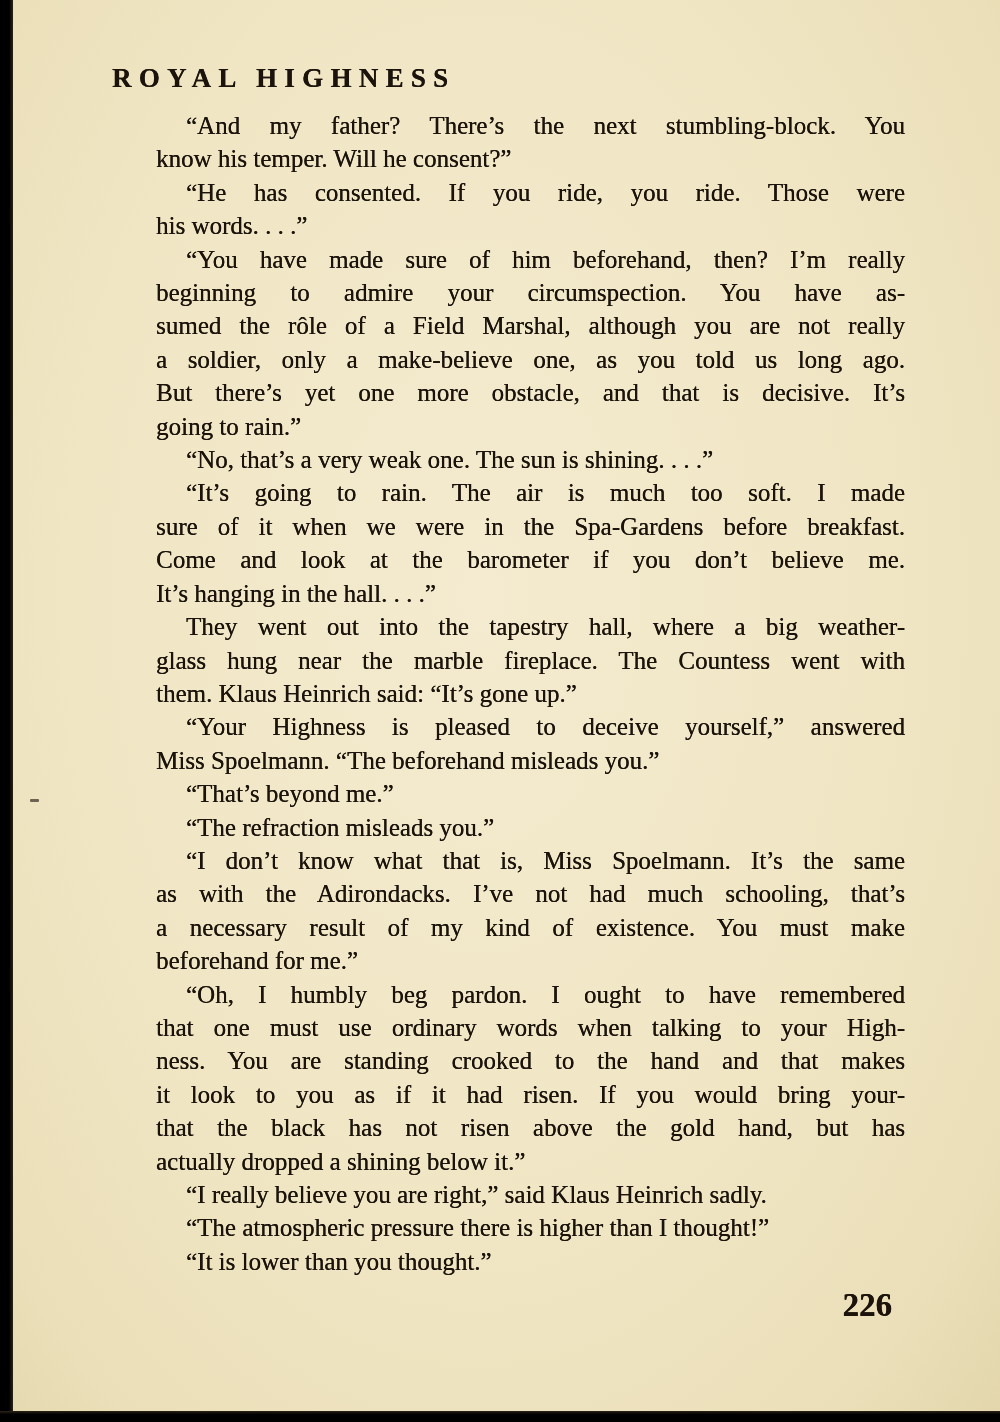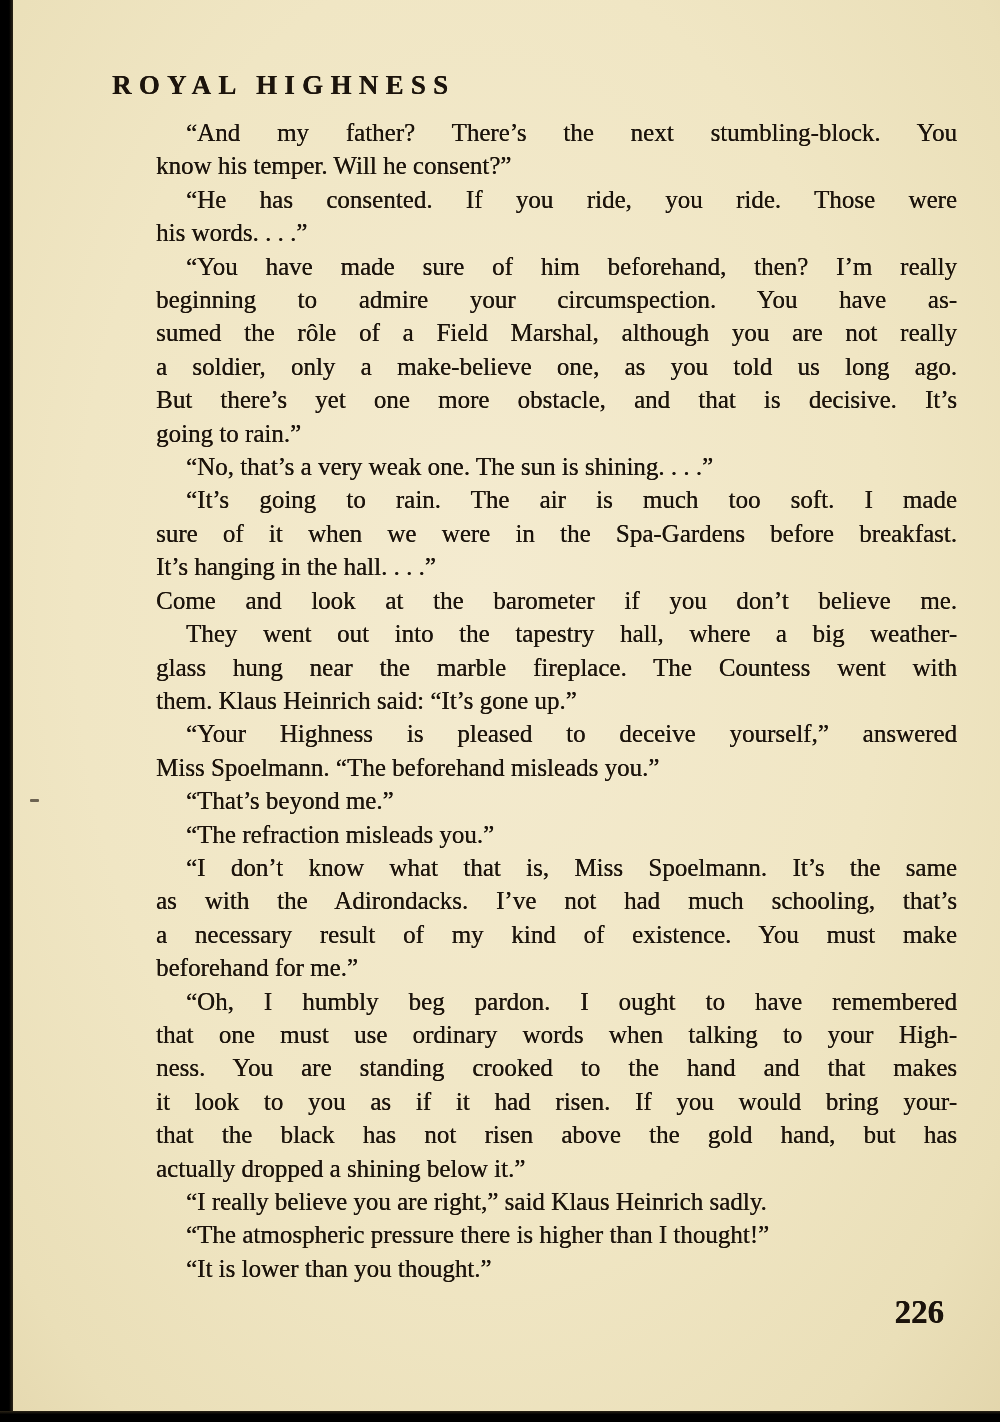--- a/index.html
+++ b/index.html
@@ -26,24 +26,24 @@
   }
   .scan-edge-bottom {
     position: absolute;
     left: 0; bottom: 0;
     width: 100%; height: 11px;
     background: linear-gradient(0deg, #000 0%, #000 70%, #2b2417 100%);
     z-index: 5;
   }
   .content {
     position: absolute;
-    left: 0; top: 8px;
+    left: 0; top: 1px;
     box-sizing: border-box;
     width: 1000px;
-    padding: 62px 43px 0 108px;
+    padding: 62px 95px 0 108px;
   }
   .running-header {
     margin: 0 0 15px 4px;
     font-size: 27px;
     font-weight: bold;
     letter-spacing: 0.27em;
     text-shadow: 0.25px 0 0 currentColor;
   }
   .body-text {
     font-size: 25px;
@@ -102,22 +102,22 @@
           <div class="line">a soldier, only a make-believe one, as you told us long ago.</div>
           <div class="line">But there’s yet one more obstacle, and that is decisive.  It’s</div>
           <div class="line last">going to rain.”</div>
         </div>
         <div class="paragraph">
           <div class="line first last">“No, that’s a very weak one.  The sun is shining. . . .”</div>
         </div>
         <div class="paragraph">
           <div class="line first">“It’s going to rain.  The air is much too soft.  I made</div>
           <div class="line">sure of it when we were in the Spa-Gardens before breakfast.</div>
+          <div class="line">Come and look at the barometer if you don’t believe me.</div>
           <div class="line last">It’s hanging in the hall. . . .”</div>
-          <div class="line">Come and look at the barometer if you don’t believe me.</div>
         </div>
         <div class="paragraph">
           <div class="line first">They went out into the tapestry hall, where a big weather-</div>
           <div class="line">glass hung near the marble fireplace.  The Countess went with</div>
           <div class="line last">them.  Klaus Heinrich said:  “It’s gone up.”</div>
         </div>
         <div class="paragraph">
           <div class="line first">“Your Highness is pleased to deceive yourself,” answered</div>
           <div class="line last">Miss Spoelmann.  “The beforehand misleads you.”</div>
         </div>

